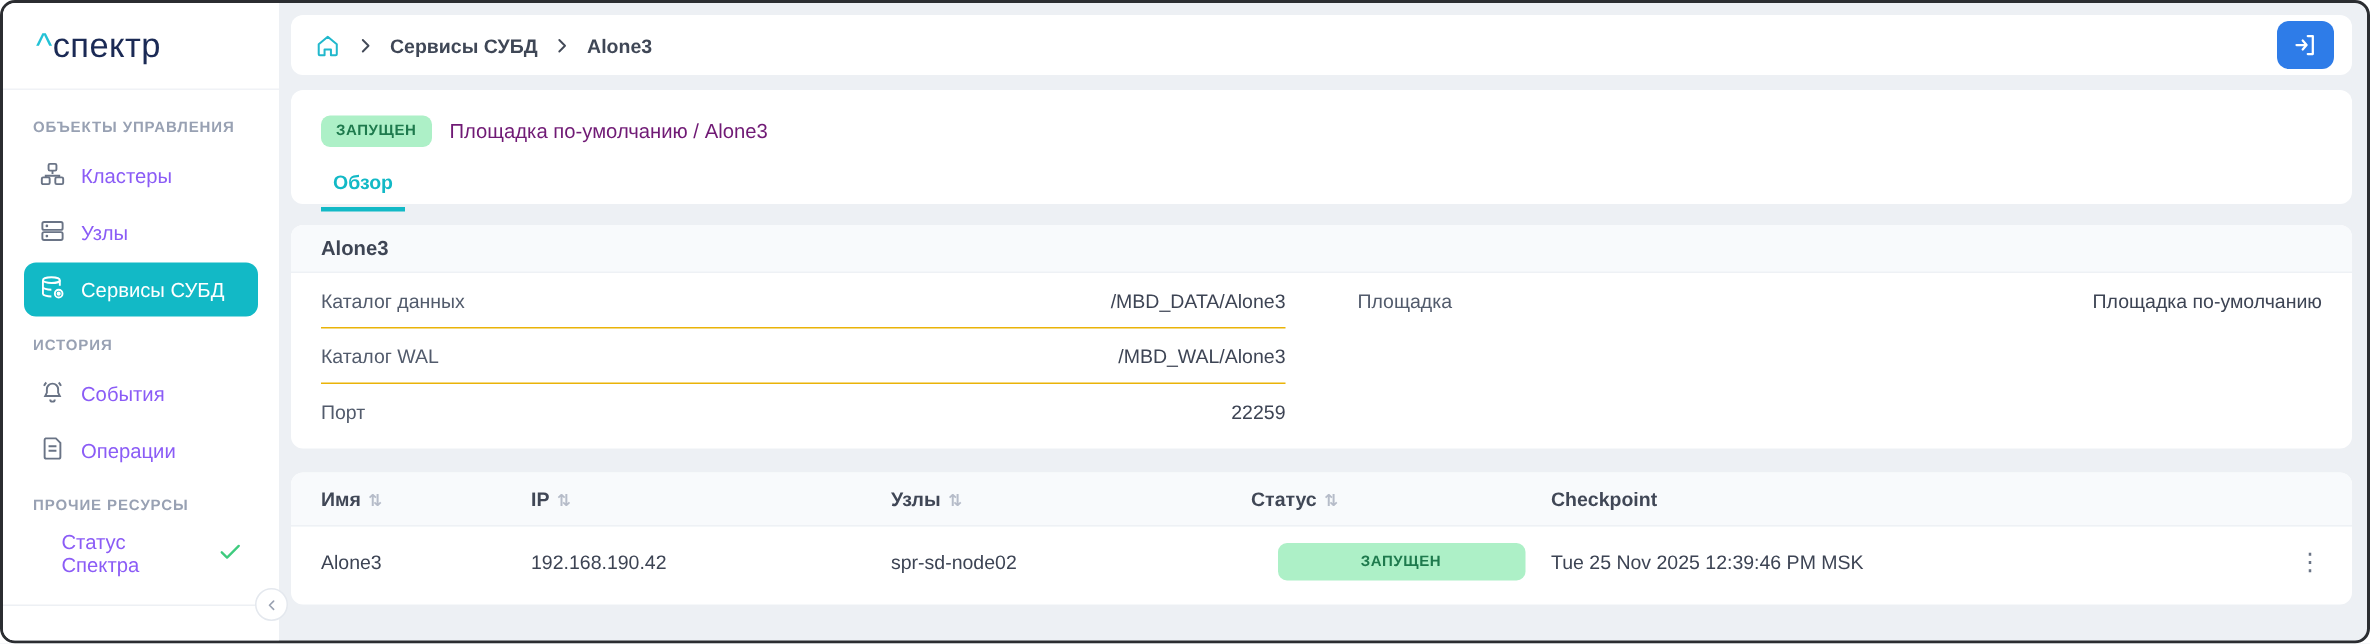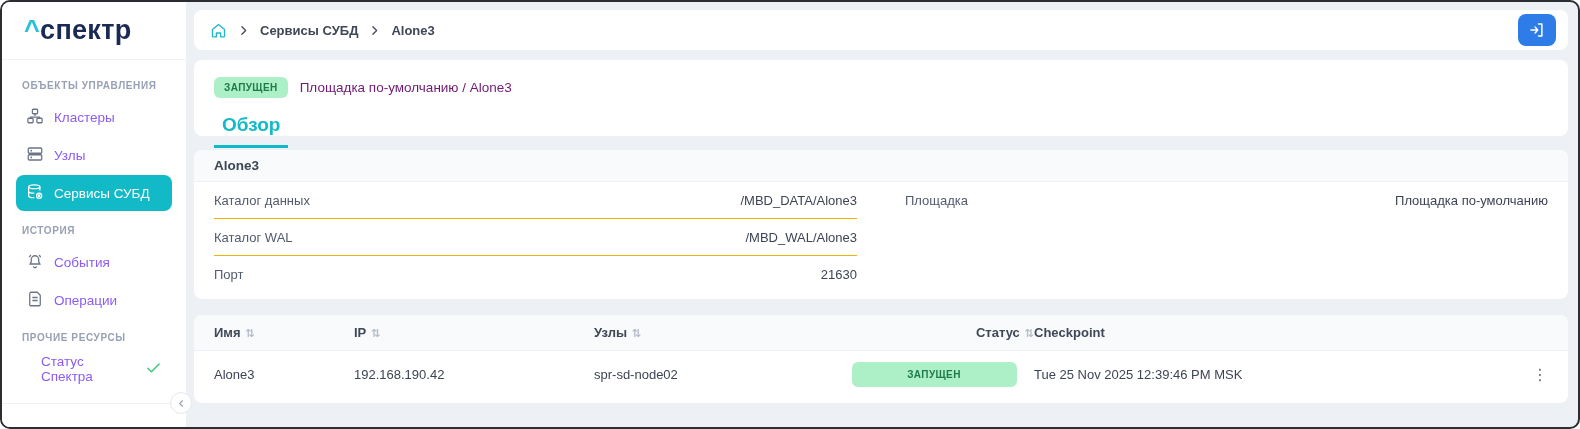--- a/index.html
+++ b/index.html
@@ -2,21 +2,21 @@
 <html><head>
 <meta charset="utf-8">
 <style>
   * { margin:0; padding:0; box-sizing:border-box; }
   body { width:1580px; height:429px; background:#ffffff; font-family:"Liberation Sans","DejaVu Sans",sans-serif; position:relative; }
   .frame { position:absolute; inset:0; border:2px solid #2b2d31; border-radius:10px; overflow:hidden; display:flex; background:#edf0f4; }
 
   
   .sidebar { width:184px; background:#ffffff; display:flex; flex-direction:column; position:relative; flex-shrink:0; }
   .logo-block { height:58px; display:flex; align-items:center; padding-left:22px; border-bottom:1px solid #f0f2f6; }
-  .logo { font-size:27px; font-weight:700; letter-spacing:.3px; color:#1b2a55; }
+  .logo { font-size:23px; font-weight:400; letter-spacing:.3px; color:#1b2a55; }
   .logo .caret { color:#23c2d6; }
   .nav { padding:8px 14px 0; flex:1; display:flex; flex-direction:column; }
   .nav-section-label { font-size:10px; font-weight:700; letter-spacing:.6px; color:#98a1b3; margin:12px 6px 8px; }
   .nav-item { height:36px; display:flex; align-items:center; gap:10px; padding:0 10px; border-radius:8px; color:#8b5cf6; font-size:13.5px; cursor:pointer; margin-bottom:2px; }
   .nav-item svg { flex-shrink:0; }
   .nav-item.selected { background:#12b9c6; color:#ffffff; font-weight:500; }
   .nav-item.indent { padding-left:25px;gap:25px; }
   .check { margin-left:6px; }
   .sidebar-divider { position:relative; height:1px; background:#edf0f4; margin:14px -14px 12px; }
   .collapse-btn { position:absolute; right:-6px; top:-11px; width:22px; height:22px; border-radius:50%; background:#ffffff; border:1px solid #e4e8ee; display:flex; align-items:center; justify-content:center; color:#9aa2b2; cursor:pointer; }
@@ -28,21 +28,21 @@
   .breadcrumb-card { height:40px; margin-bottom:10px; display:flex; align-items:center; padding:0 12px 0 16px; gap:10px; }
   .crumb { font-size:13px; font-weight:600; color:#3f4756; cursor:pointer; }
   .crumb-sep { display:flex; align-items:center; color:#434a58; }
   .login-btn { margin-left:auto; width:38px; height:32px; border-radius:8px; background:#2e7ce8; border:none; display:flex; align-items:center; justify-content:center; cursor:pointer; }
 
   .header-card { height:76px; margin-bottom:14px; padding:14px 20px 0; }
   .title-row { display:flex; align-items:center; gap:12px; height:26px; }
   .status-badge { background:#adf0c7; color:#1e7a4d; font-size:10px; font-weight:700; letter-spacing:.4px; padding:5px 10px; border-radius:6px; }
   .page-title { font-size:13.5px; font-weight:500; color:#701a75; }
   .tab-row { margin-top:10px; }
-  .tab { display:inline-block; font-size:19px; font-weight:700; color:#12b9c6; padding:4px 8px 9px; border-bottom:3px solid #12b9c6; cursor:pointer; }
+  .tab { display:inline-block; font-size:13px; font-weight:700; color:#12b9c6; padding:4px 8px 9px; border-bottom:3px solid #12b9c6; cursor:pointer; }
 
   .details-card { margin-bottom:16px; padding-bottom:6px; overflow:hidden; }
   .section-header { height:32px; display:flex; align-items:center; padding:0 20px; background:#f8fafc; border-bottom:1px solid #eef1f5; font-size:13.5px; font-weight:700; color:#3e4554; }
   .details-grid { display:flex; gap:48px; padding:0 20px; }
   .details-col { flex:1; }
   .detail-row { height:37px; display:flex; align-items:center; justify-content:space-between; border-bottom:1px solid #eab308; font-size:13px; }
   .detail-row:last-child { border-bottom:none; }
   .detail-label { color:#525b6c; display:flex; align-items:center; gap:7px; }
   .detail-value { color:#3d4454; }
 
@@ -202,21 +202,21 @@
           <div class="detail-row">
             <span class="detail-label">Каталог данных</span>
             <span class="detail-value">/MBD_DATA/Alone3</span>
           </div>
           <div class="detail-row">
             <span class="detail-label">Каталог WAL</span>
             <span class="detail-value">/MBD_WAL/Alone3</span>
           </div>
           <div class="detail-row">
             <span class="detail-label">Порт</span>
-            <span class="detail-value">21630</span>
+            <span class="detail-value">22259</span>
           </div>
         </div>
         <div class="details-col">
           <div class="detail-row">
             <span class="detail-label">Площадка</span>
             <span class="detail-value">Площадка по-умолчанию</span>
           </div>
         </div>
       </div>
     </div>
@@ -225,21 +225,21 @@
       <div class="t-row t-head">
         <div class="col-name">
           <span>Имя</span><span class="sort-glyph">⇅</span>
         </div>
         <div class="col-ip">
           <span>IP</span><span class="sort-glyph">⇅</span>
         </div>
         <div class="col-node">
           <span>Узлы</span><span class="sort-glyph">⇅</span>
         </div>
-        <div class="col-status" style="display:block;text-align:right;">
+        <div class="col-status" style="display:block;">
           <span>Статус</span><span class="sort-glyph">⇅</span>
         </div>
         <div class="col-checkpoint">Checkpoint</div>
         <div class="col-actions"></div>
       </div>
 
       <div class="t-row t-body">
         <div class="col-name">Alone3</div>
         <div class="col-ip">192.168.190.42</div>
         <div class="col-node">spr-sd-node02</div>

